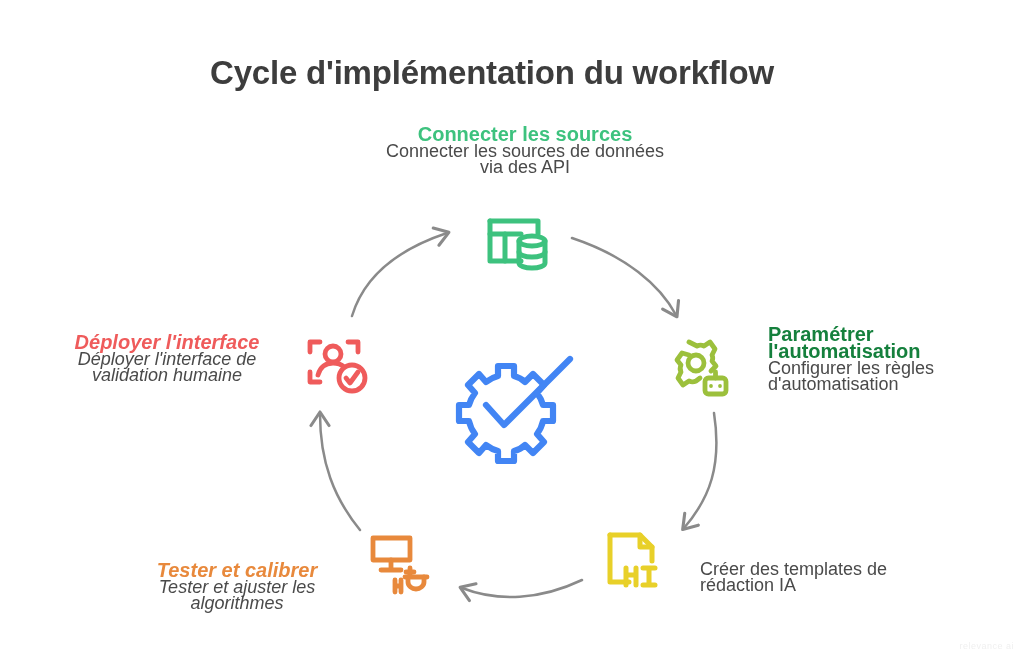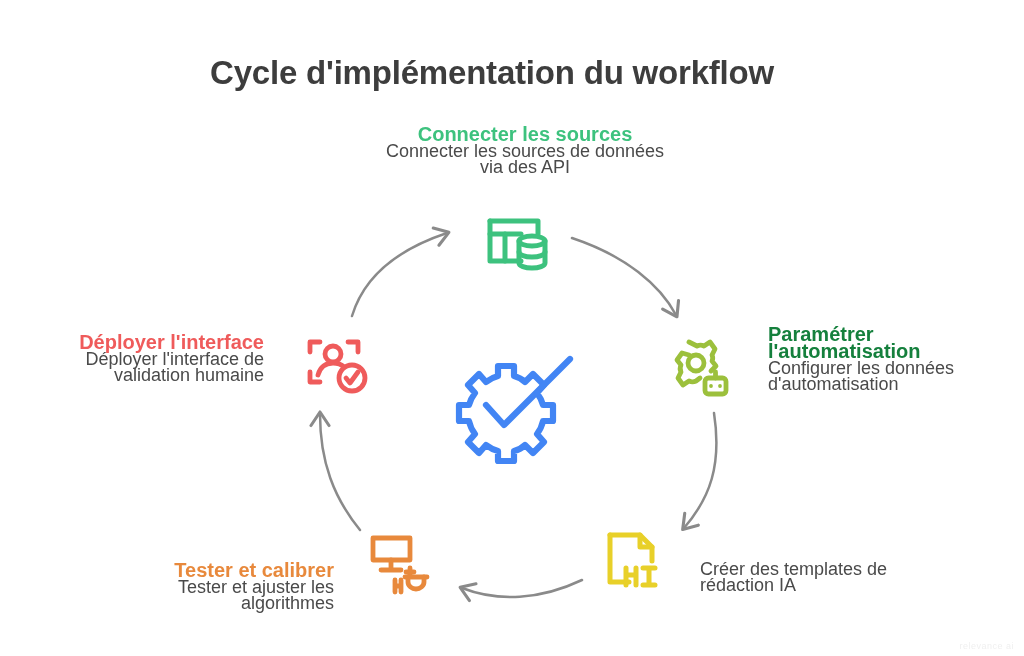--- a/index.html
+++ b/index.html
@@ -73,21 +73,21 @@
   }
   .node-desc {
     font-size: 18px;
     line-height: 15.5px;
     color: #4a4a4a;
     margin: 0;
   }
 
   .align-center { text-align: center; }
   .align-left   { text-align: left; }
-  .align-right  { text-align: right; }
+  .align-right  { text-align: center; font-style: italic; }
 
   
   #text-connect    { left: 382px; top: 126px; width: 286px; }
   #text-configure  { left: 768px; top: 326px; width: 220px; }
   #text-templates  { left: 700px; top: 562px; width: 250px; }
   #text-test       { left: 140px; top: 562px; width: 194px; }
   #text-deploy     { left: 70px; top: 334px; width: 194px; }
 
   #watermark {
     position: absolute;
@@ -166,21 +166,21 @@
         <circle cx="35" cy="29" r="8"></circle>
         <rect x="44" y="44" width="21" height="16" rx="3.5"></rect>
         <path d="M54.5,38 L54.5,44"></path>
         <circle cx="50" cy="52" r="1.9" fill="#9CC03C" stroke="none"></circle>
         <circle cx="59" cy="52" r="1.9" fill="#9CC03C" stroke="none"></circle>
       </g>
     </svg>
   </div>
   <div class="node-text align-left" id="text-configure">
     <div class="node-title" style="color:#15803d;">Paramétrer l'automatisation</div>
-    <div class="node-desc">Configurer les données d'automatisation</div>
+    <div class="node-desc">Configurer les règles d'automatisation</div>
   </div>
 
   <div class="node-icon" style="left:596px; top:524px;">
     <svg viewBox="0 0 72 72" xmlns="http://www.w3.org/2000/svg">
       <g fill="none" stroke="#E8D029" stroke-width="5" stroke-linecap="round" stroke-linejoin="round">
         <path d="M14,11 L44,11 L56,23 L56,37"></path>
         <path d="M14,11 L14,58 L33,58"></path>
         <path d="M44,11 L44,23 L56,23"></path>
         <path d="M30,44 L30,61 M30,51 L40,51 M40,44 L40,61"></path>
         <path d="M47,44 L59,44 M53,44 L53,61 M47,61 L59,61"></path>

